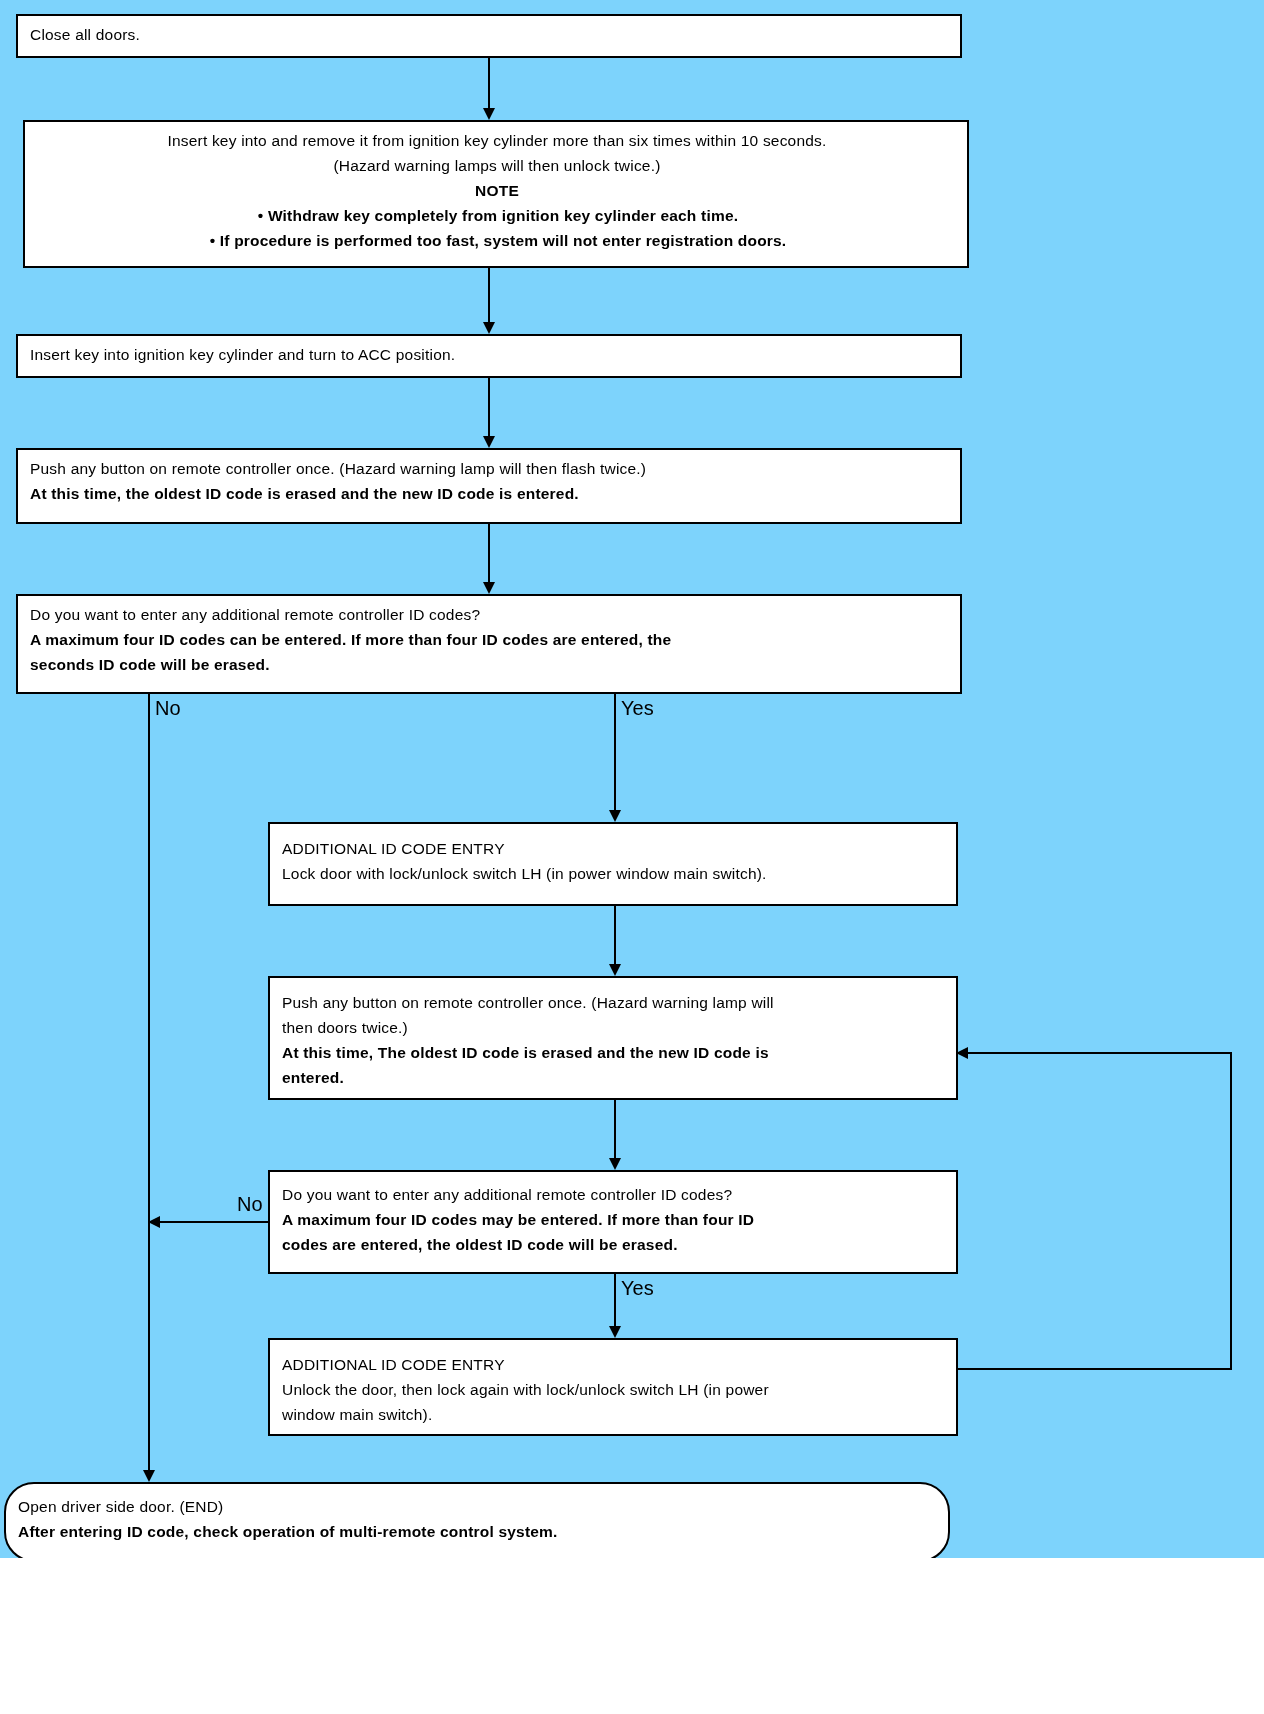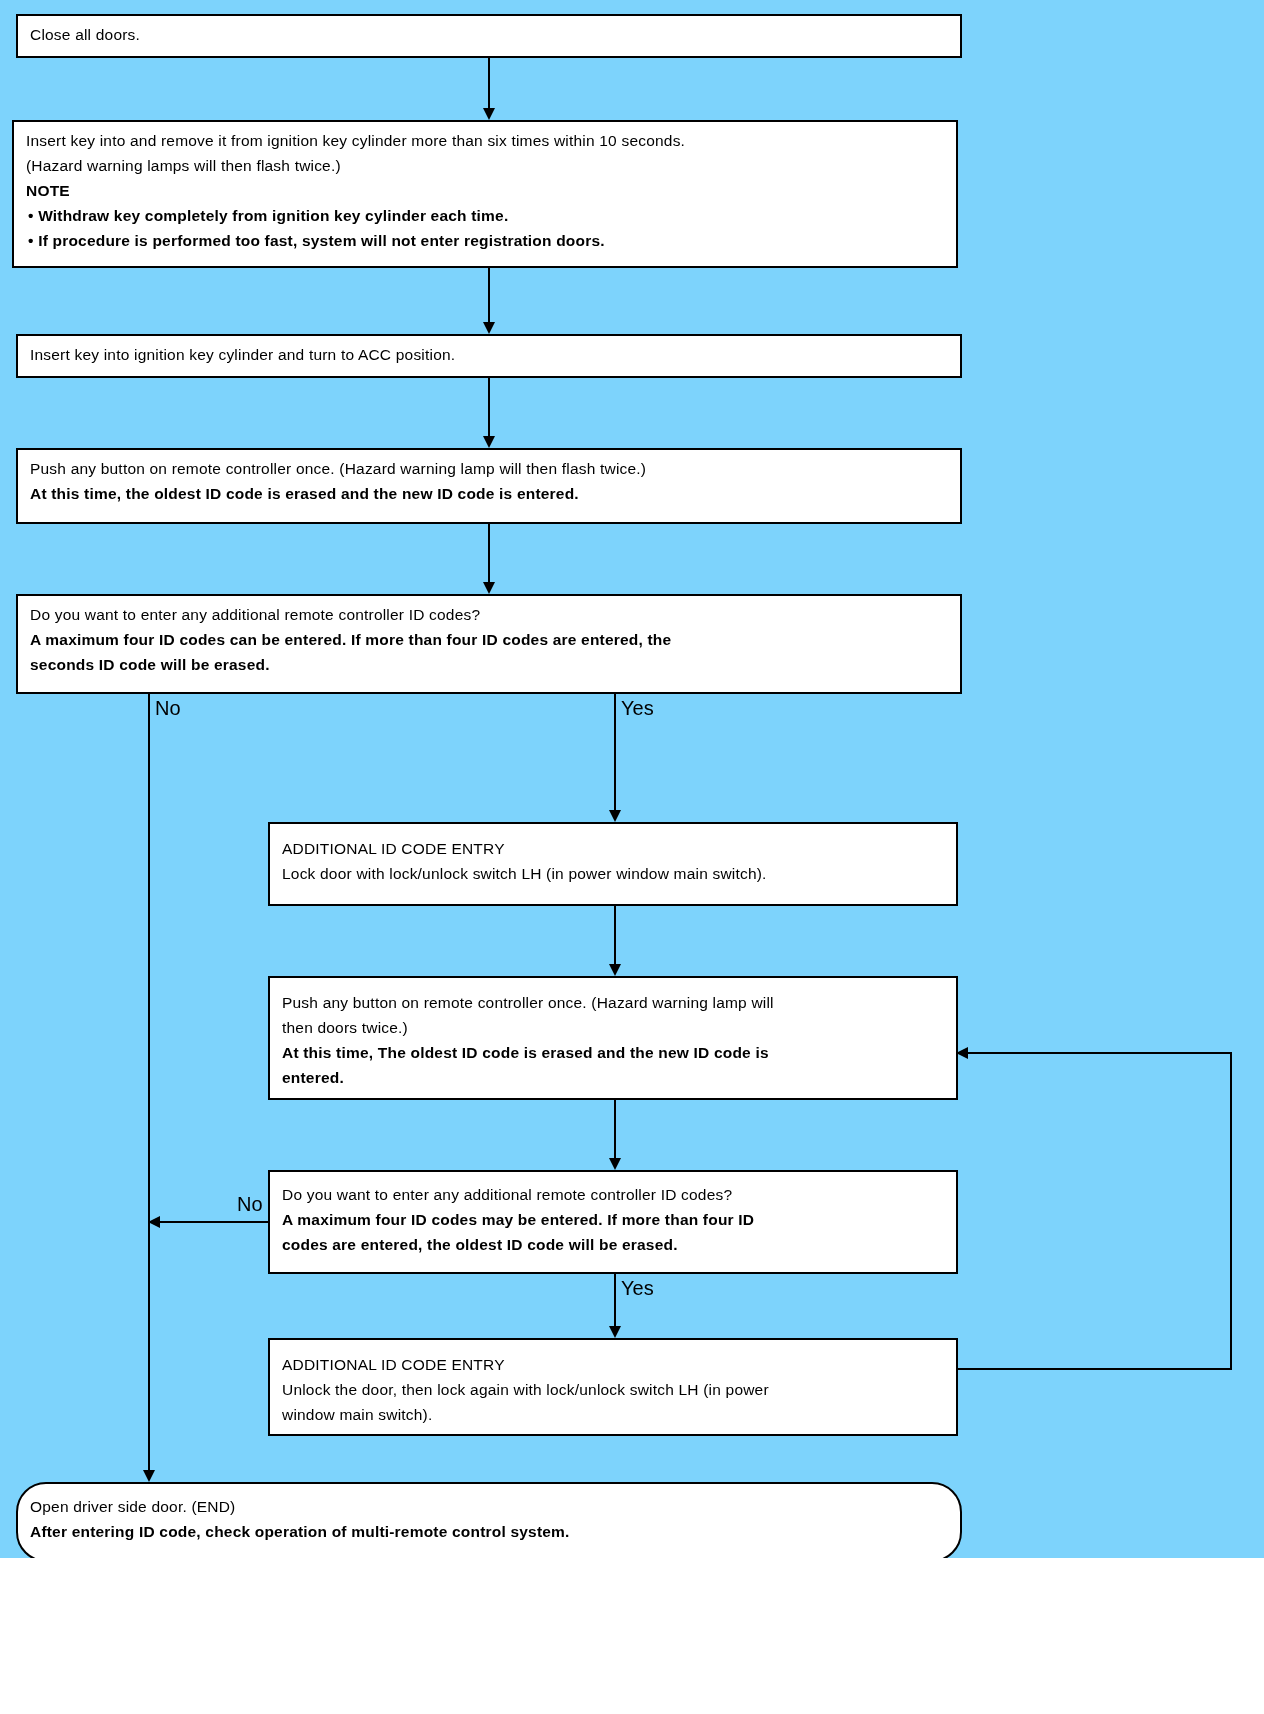--- a/index.html
+++ b/index.html
@@ -72,23 +72,23 @@
 
 <div id="canvas">
 
   <div class="box" style="left:16px; top:14px; width:946px; height:44px;">
     <div class="ln">Close all doors.</div>
   </div>
 
   <div class="vline" style="left:488px; top:58px; height:54px;"></div>
   <div class="arrow-down" style="left:483px; top:108px;"></div>
 
-  <div class="box" style="left:12px; top:120px; width:946px; height:148px;">
+  <div class="box" style="left:23px; top:120px; width:946px; height:148px;text-align:center;">
     <div class="ln">Insert key into and remove it from ignition key cylinder more than six times within 10 seconds.</div>
-    <div class="ln">(Hazard warning lamps will then flash twice.)</div>
+    <div class="ln">(Hazard warning lamps will then unlock twice.)</div>
     <div class="ln bold">NOTE</div>
     <div class="ln bold bullet">• Withdraw key completely from ignition key cylinder each time.</div>
     <div class="ln bold bullet">• If procedure is performed too fast, system will not enter registration doors.</div>
   </div>
 
   <div class="vline" style="left:488px; top:268px; height:58px;"></div>
   <div class="arrow-down" style="left:483px; top:322px;"></div>
 
   <div class="box" style="left:16px; top:334px; width:946px; height:44px;">
     <div class="ln">Insert key into ignition key cylinder and turn to ACC position.</div>
@@ -155,18 +155,18 @@
     <div class="ln">ADDITIONAL ID CODE ENTRY</div>
     <div class="ln">Unlock the door, then lock again with lock/unlock switch LH (in power</div>
     <div class="ln">window main switch).</div>
   </div>
 
   <div class="hline" style="left:956px; top:1368px; width:276px;"></div>
   <div class="vline" style="left:1230px; top:1052px; height:318px;"></div>
   <div class="hline" style="left:968px; top:1052px; width:264px;"></div>
   <div class="arrow-left" style="left:956px; top:1047px;"></div>
 
-  <div class="box" style="left:16px; top:1482px; width:946px; height:80px; padding-top:10px;border-radius:30px;">
+  <div class="box" style="left:4px; top:1482px; width:946px; height:80px; padding-top:10px;border-radius:30px;">
     <div class="ln">Open driver side door. (END)</div>
     <div class="ln bold">After entering ID code, check operation of multi-remote control system.</div>
   </div>
 
 </div>
 
 </body></html>

